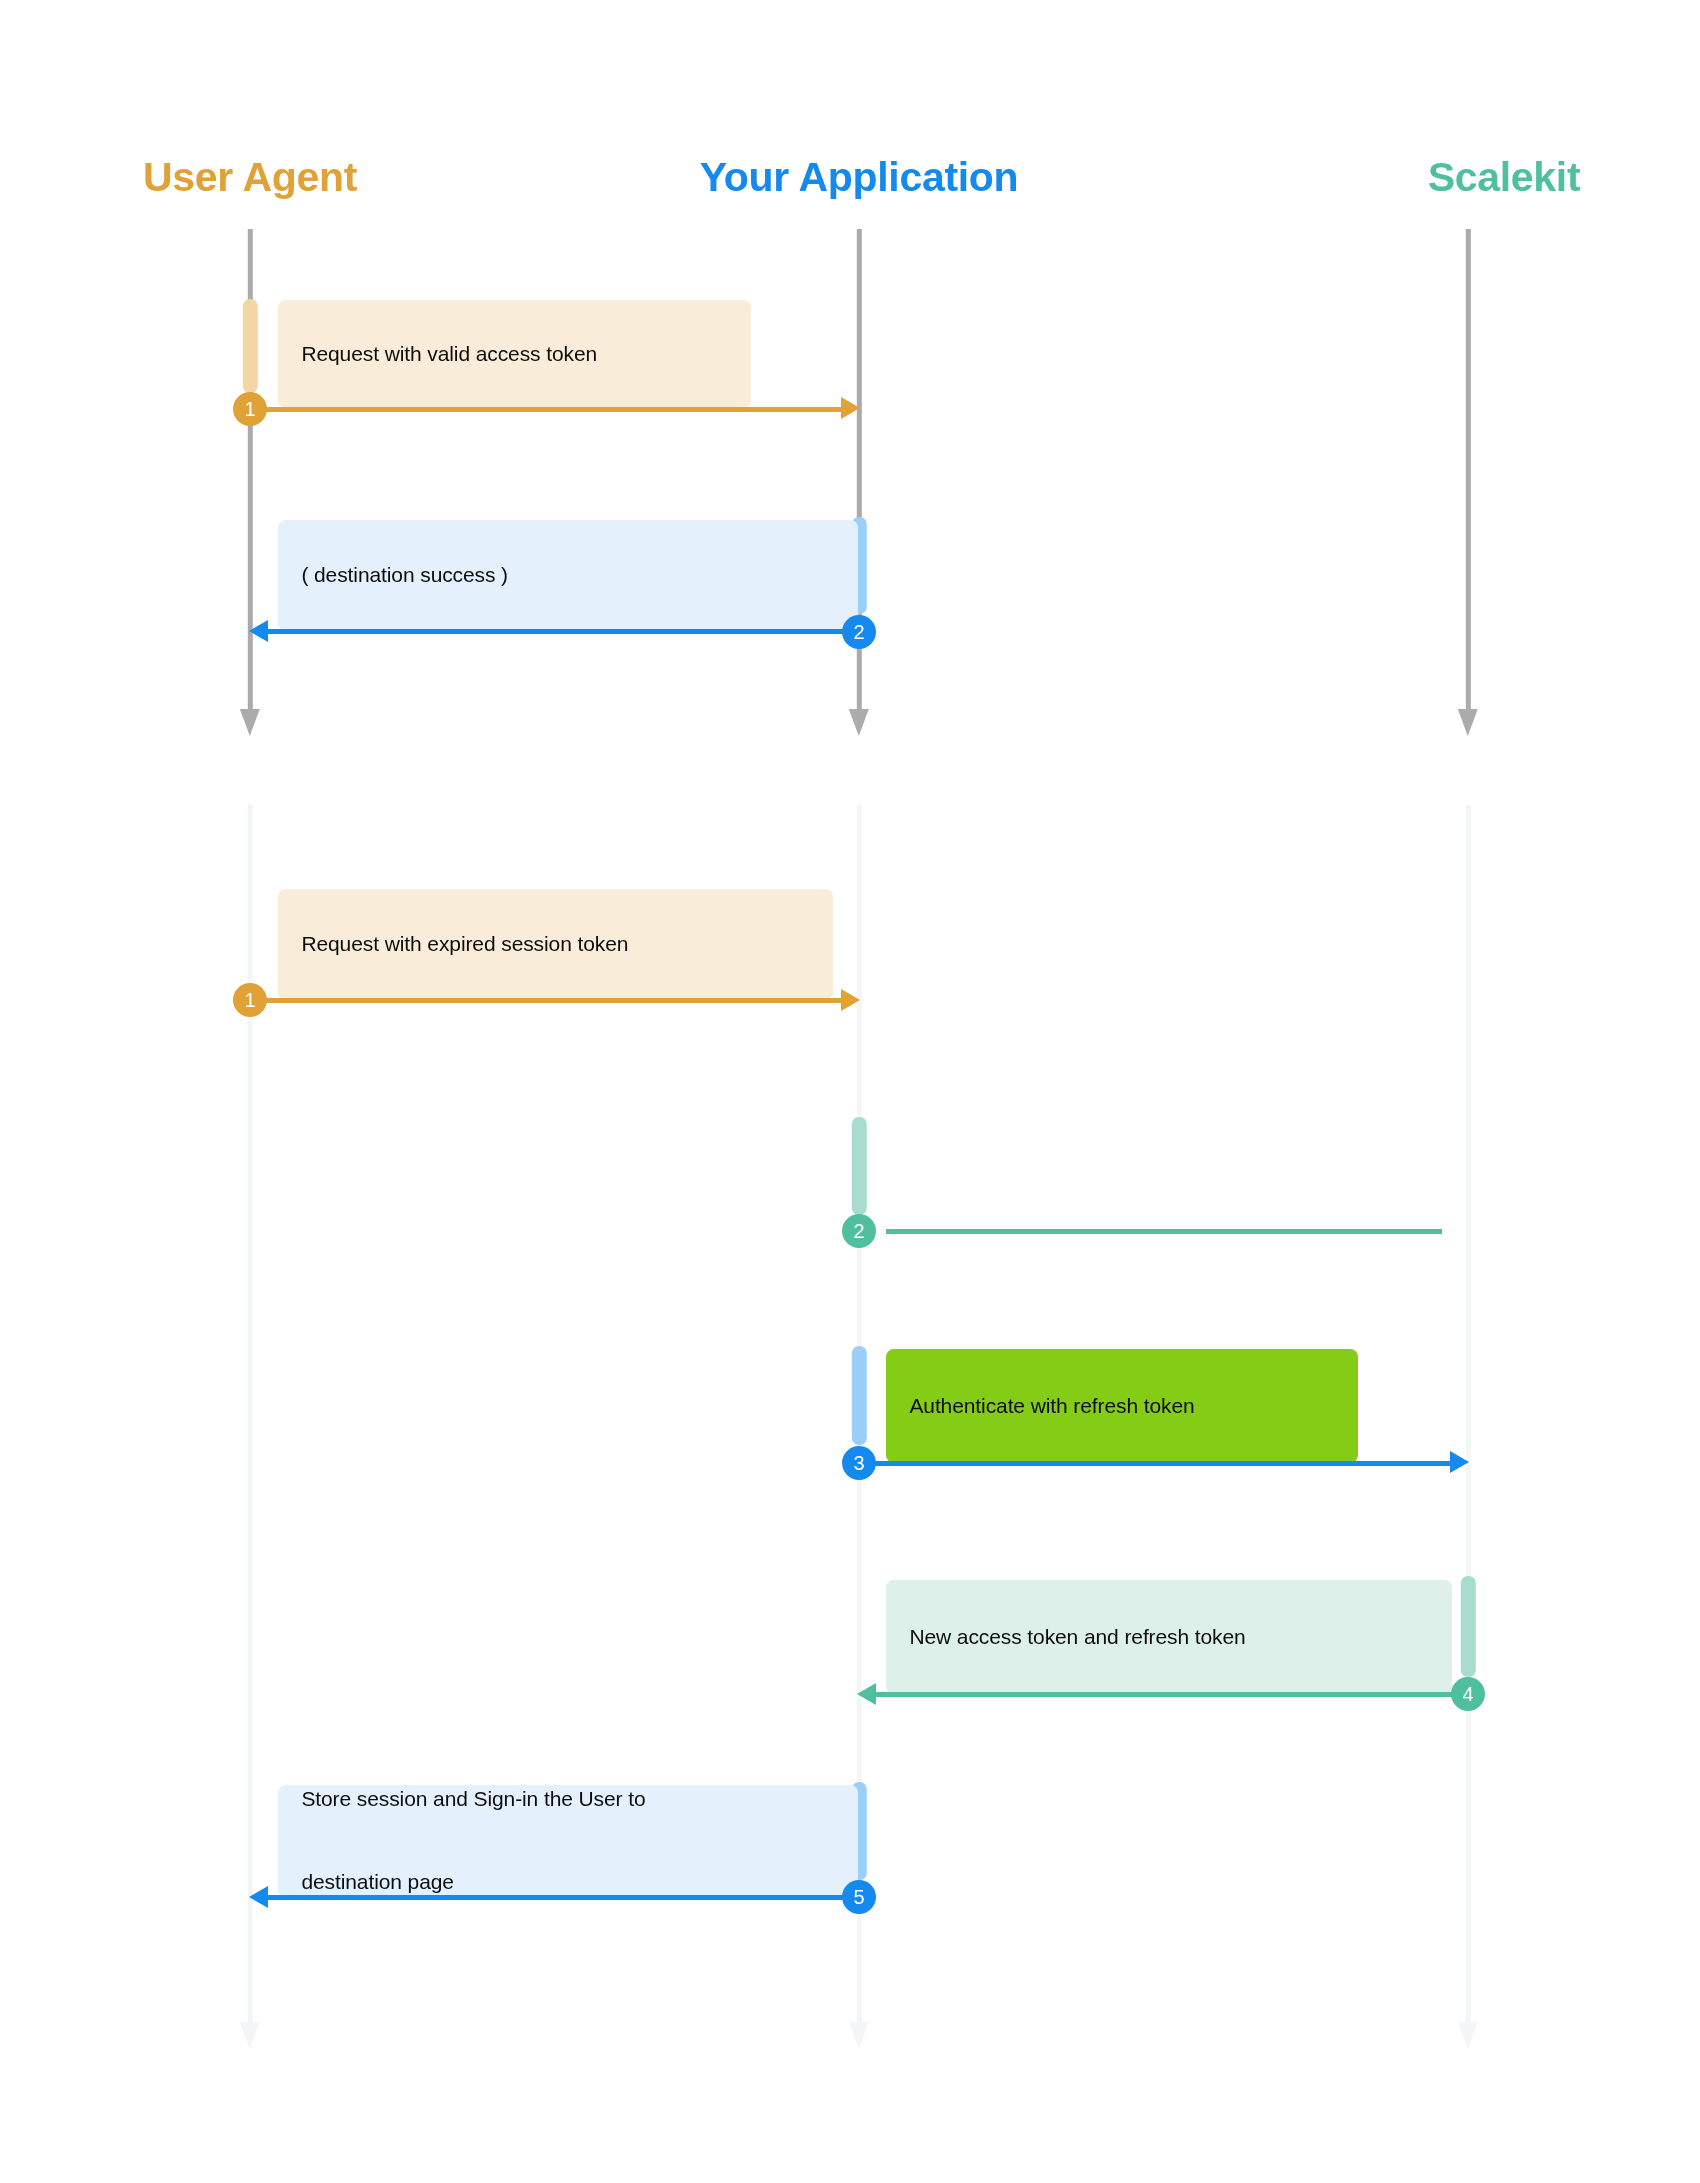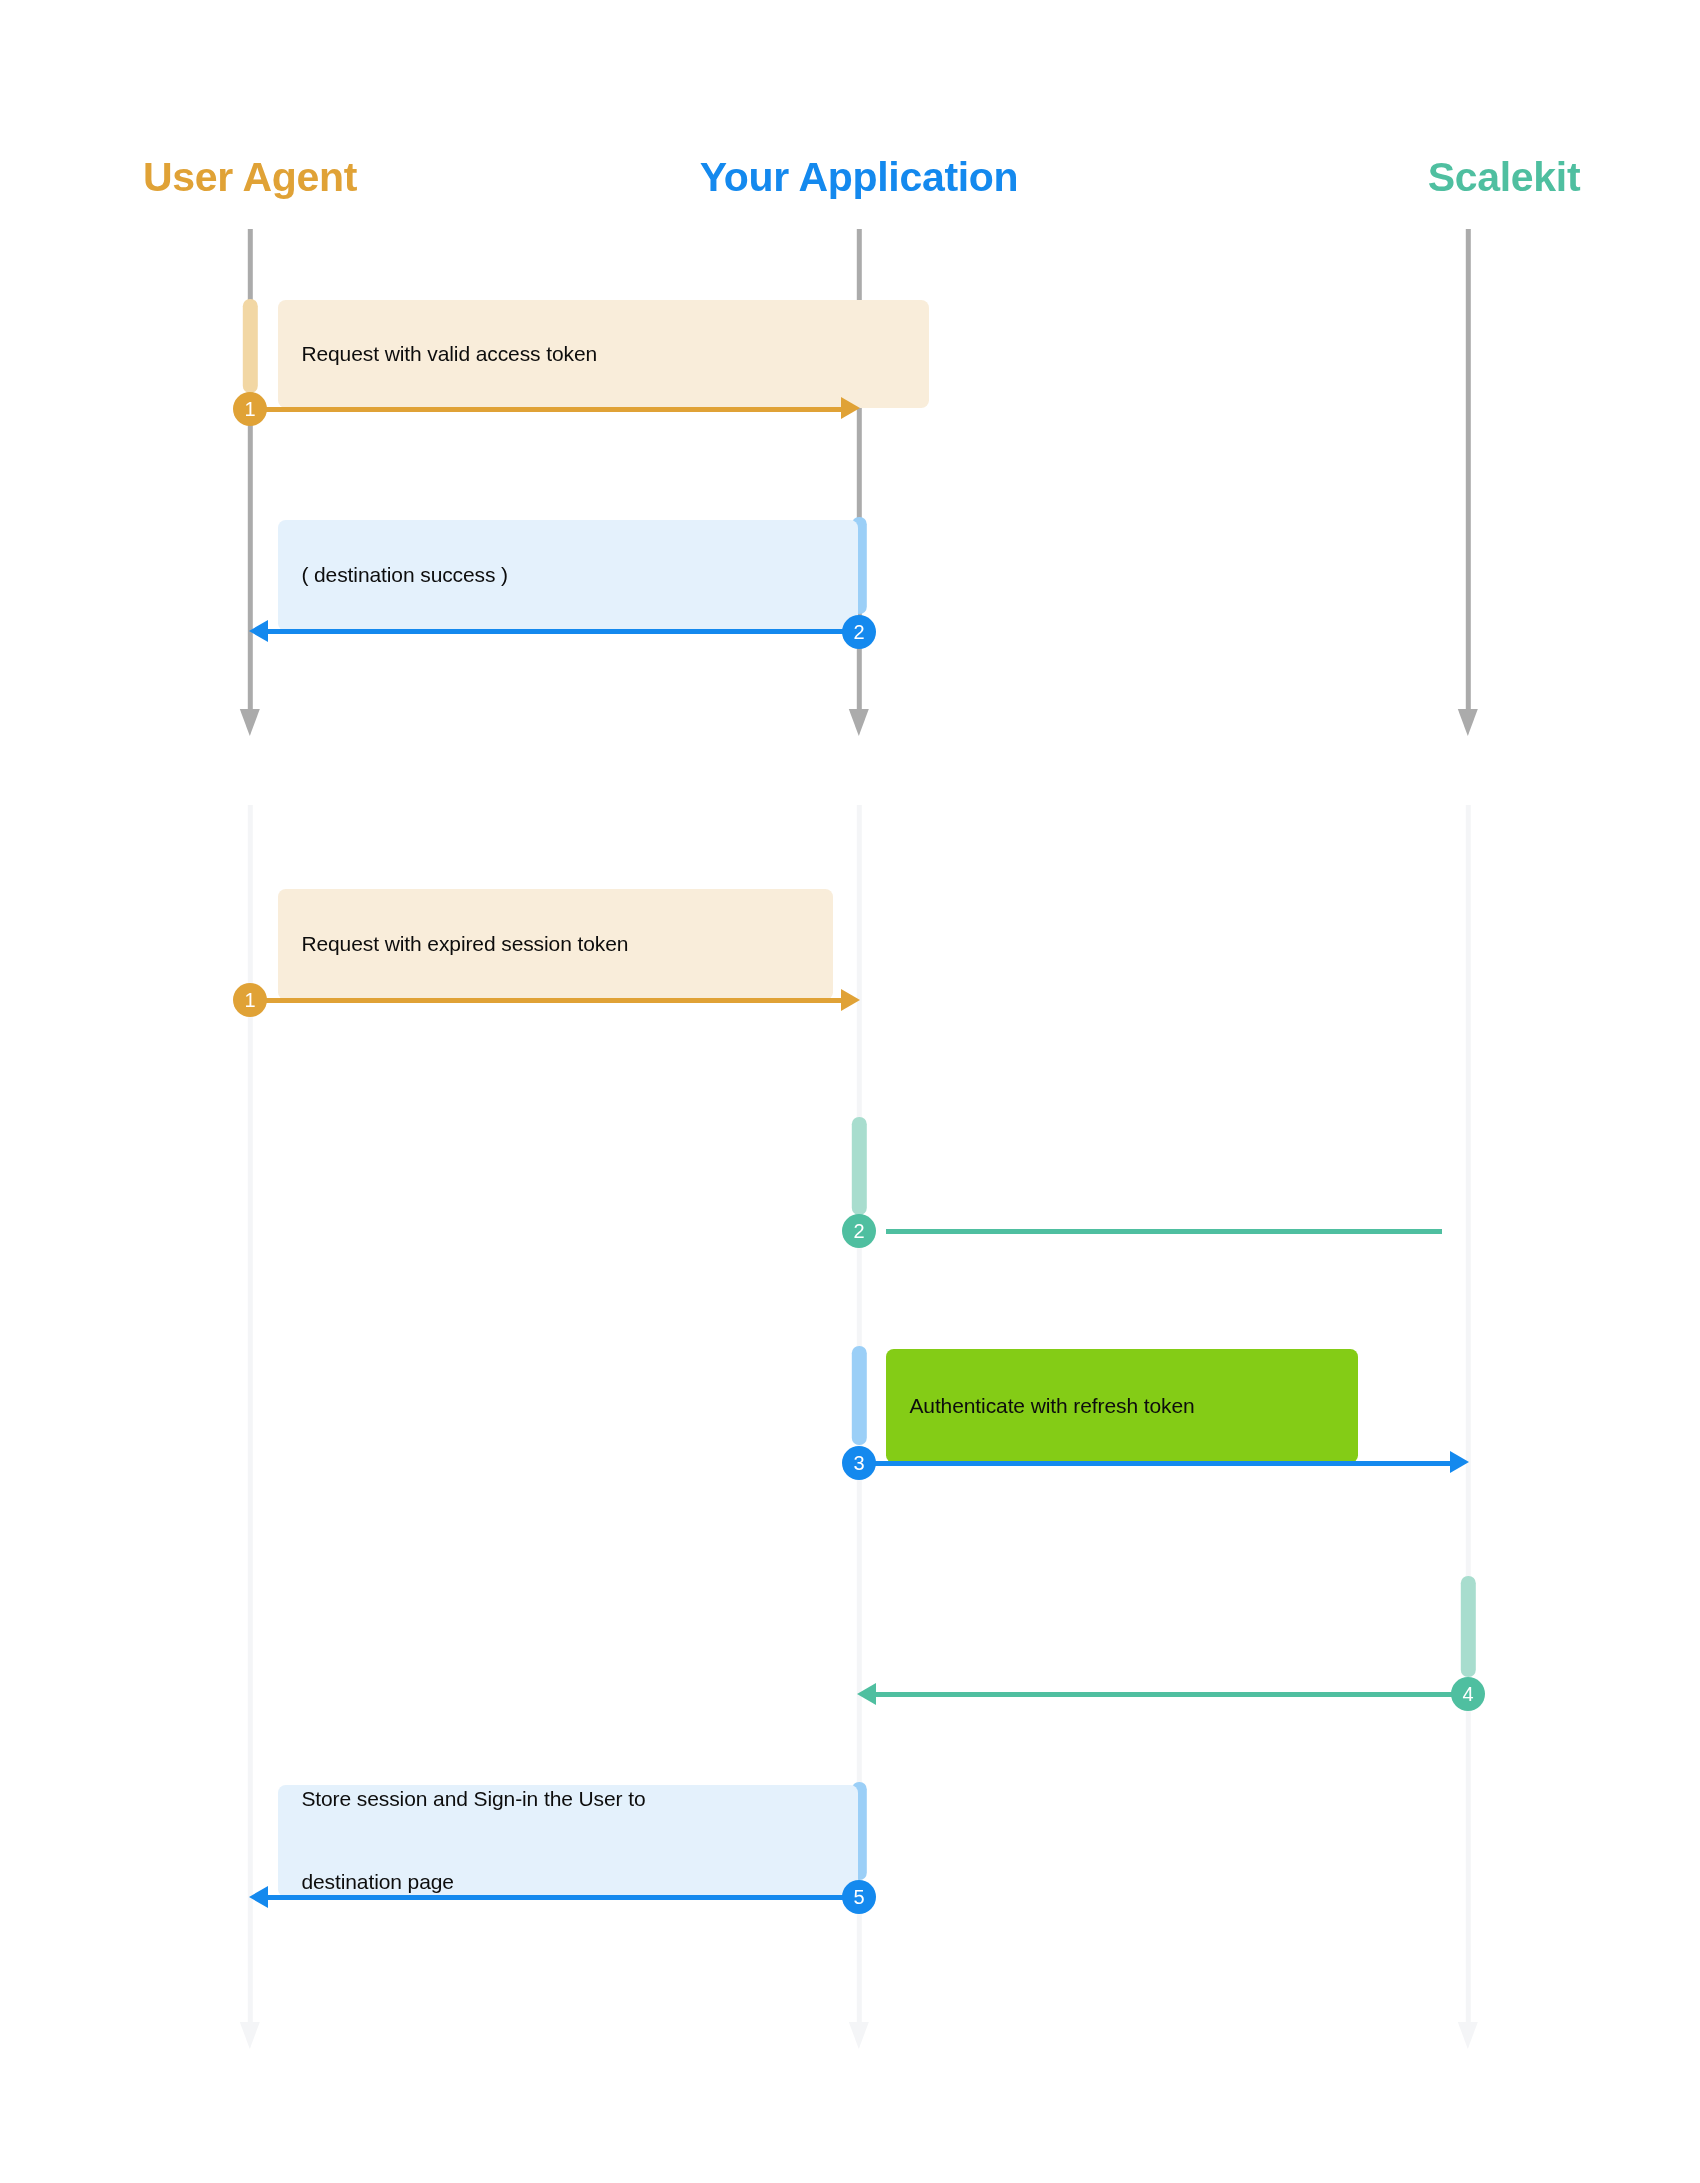--- a/index.html
+++ b/index.html
@@ -69,21 +69,21 @@
     </div>
     <div class="lifeline" style="left: 859px; top: 229px; height: 505px;">
       <div class="stem" style="height: 481px; background: rgb(171, 171, 171);"></div>
       <div class="head" style="top: 480px; border-top: 27px solid rgb(171, 171, 171);"></div>
     </div>
     <div class="lifeline" style="left: 1468px; top: 229px; height: 505px;">
       <div class="stem" style="height: 481px; background: rgb(171, 171, 171);"></div>
       <div class="head" style="top: 480px; border-top: 27px solid rgb(171, 171, 171);"></div>
     </div>
     <div class="activation" style="left: 250px; top: 299px; height: 94px; background: rgb(242, 215, 164);"></div>
-    <div class="msgbox" style="left: 278px; top: 300px; width: 651px; height: 108px; background: rgb(249, 237, 218);">
+    <div class="msgbox" style="left: 278px; top: 300px; width: 473px; height: 108px; background: rgb(249, 237, 218);">
       <div class="line">Request with valid access token</div>
     </div>
     <div class="arrow-line" style="left: 250px; top: 407px; width: 593px; background: rgb(224, 162, 54);"></div>
     <div class="arrow-head right" style="left: 841px; top: 397px; border-left: 19px solid rgb(224, 162, 54);"></div>
     <div class="badge" style="left: 250px; top: 409px; background: rgb(224, 162, 54);">1</div>
     <div class="activation" style="left: 859px; top: 517px; height: 97px; background: rgb(155, 207, 247);"></div>
     <div class="msgbox" style="left: 278px; top: 520px; width: 580px; height: 111px; background: rgb(228, 241, 252);">
       <div class="line">( destination success )</div>
     </div>
     <div class="arrow-line" style="left: 266px; top: 629px; width: 593px; background: rgb(20, 137, 238);"></div>
@@ -111,20 +111,23 @@
     <div class="arrow-line" style="left: 886px; top: 1229px; width: 556px; background: rgb(79, 191, 160);"></div>
     <div class="badge" style="left: 859px; top: 1231px; background: rgb(79, 191, 160);">2</div>
     <div class="activation" style="left: 859px; top: 1346px; height: 99px; background: rgb(155, 207, 247);"></div>
     <div class="msgbox" style="left: 886px; top: 1349px; width: 472px; height: 114px; background: #84cc16;">
       <div class="line">Authenticate with refresh token</div>
     </div>
     <div class="arrow-line" style="left: 859px; top: 1461px; width: 594px; background: rgb(20, 137, 238);"></div>
     <div class="arrow-head right" style="left: 1450px; top: 1451px; border-left: 19px solid rgb(20, 137, 238);"></div>
     <div class="badge" style="left: 859px; top: 1463px; background: rgb(20, 137, 238);">3</div>
     <div class="activation" style="left: 1468px; top: 1576px; height: 101px; background: rgb(168, 221, 206);"></div>
+    <div class="msgbox" style="left: 886px; top: 1580px; width: 566px; height: 114px; background: rgb(221, 240, 234);">
+      <div class="line">New access token and refresh token</div>
+    </div>
     <div class="arrow-line" style="left: 874px; top: 1692px; width: 594px; background: rgb(79, 191, 160);"></div>
     <div class="arrow-head left" style="left: 857px; top: 1683px; border-right: 19px solid rgb(79, 191, 160);"></div>
     <div class="badge" style="left: 1468px; top: 1694px; background: rgb(79, 191, 160);">4</div>
     <div class="activation" style="left: 859px; top: 1782px; height: 98px; background: rgb(155, 207, 247);"></div>
     <div class="msgbox" style="left: 278px; top: 1785px; width: 580px; height: 112px; background: rgb(228, 241, 252); justify-content: space-between;">
       <div class="line">Store session and Sign-in the User to</div>
       <div class="line">destination page</div>
     </div>
     <div class="arrow-line" style="left: 266px; top: 1895px; width: 593px; background: rgb(20, 137, 238);"></div>
     <div class="arrow-head left" style="left: 249px; top: 1886px; border-right: 19px solid rgb(20, 137, 238);"></div>

